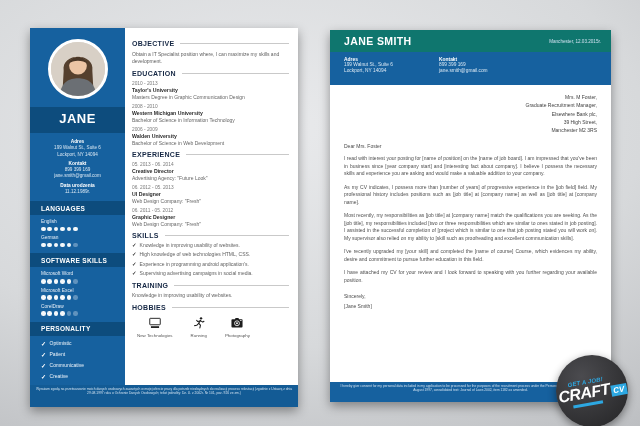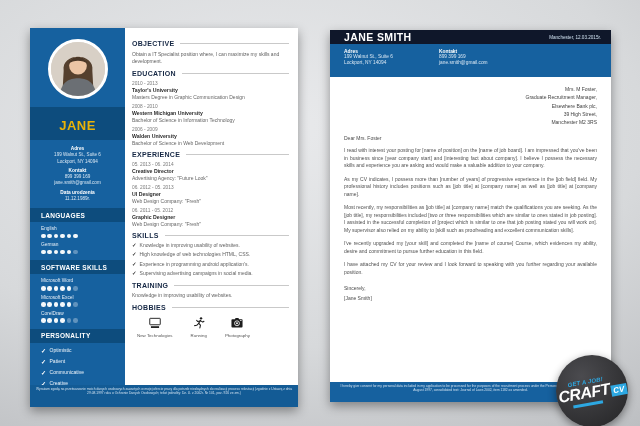--- a/index.html
+++ b/index.html
@@ -7,21 +7,21 @@
   body { font-family:"Liberation Sans", sans-serif; }
   .stage { position:relative; width:640px; height:426px; overflow:hidden;
     background: radial-gradient(ellipse 130% 115% at 42% 30%, #e9eaec 0%, #d7d9db 45%, #c0c2c5 72%, #a4a6a9 100%); }
   .page { position:absolute; background:#fff; box-shadow: 0 4px 10px rgba(0,0,0,.38); overflow:hidden; }
 
   
   .cv-page { left:30px; top:28px; width:268px; height:379px; display:flex; }
   .sidebar { width:95px; flex-shrink:0; background:#16619f; display:flex; flex-direction:column; align-items:center; }
   .photo { width:60px; height:60px; border-radius:50%; border:3px solid #fff; margin-top:11px; overflow:hidden; background:#d8d0c6; flex-shrink:0; }
   .photo svg { display:block; }
-  .name-band { width:100%; background:#0d4c7d; margin-top:8px; padding:12px 0 6px; text-align:center; color:#eab308; font-weight:bold; font-size:13px; line-height:1.15; letter-spacing:.5px; }
+  .name-band { width:100%; background:#0d4c7d; margin-top:8px; padding:5px 0 6px; text-align:center; color:#ffffff; font-weight:bold; font-size:13px; line-height:1.15; letter-spacing:.5px; }
   .contact { width:100%; text-align:center; color:#d9e7f3; font-size:4.6px; line-height:1.35; margin-top:3px; }
   .cgroup { margin-top:3px; }
   .clabel { color:#fff; font-weight:bold; font-size:4.8px; }
   .side-band { width:100%; background:#0d4c7d; color:#fff; font-weight:bold; font-size:6.5px; letter-spacing:.3px; padding:3.5px 0 3.5px 11px; text-align:left; margin-top:6px; }
   .side-item { width:100%; padding-left:11px; text-align:left; margin-top:4px; }
   .sname { font-size:4.8px; color:#e6eef7; }
   .dots { display:flex; gap:1.8px; margin-top:2.5px; }
   .dot { width:4.6px; height:4.6px; border-radius:50%; background:rgba(255,255,255,.32); }
   .dot.filled { background:#f4f8fb; }
   .pitem { width:100%; padding-left:11px; display:flex; align-items:center; gap:3.5px; margin-top:4px; }
@@ -43,21 +43,21 @@
   .hobby-row { display:flex; gap:18px; margin-top:5px; padding-left:5px; }
   .hobby { display:flex; flex-direction:column; align-items:center; gap:3px; }
   .hobby svg { width:14px; height:14px; }
   .hlabel { font-size:4.4px; color:#555; }
 
   .cv-footer { position:absolute; left:0; bottom:0; width:100%; height:22px; background:#135b95; overflow:hidden; }
   .tiny-wrap { transform:scale(.55); transform-origin:0 0; width:181.8%; padding:3px 10px 0; font-size:6px; line-height:1.35; text-align:center; color:#cfe0ef; }
 
   
   .letter-page { left:330px; top:30px; width:281px; height:372px; }
-  .lheader-top { height:14px; background:#0f172a; display:flex; align-items:center; justify-content:space-between; padding:0 10px 0 14px; }
+  .lheader-top { height:22px; background:#0f766e; display:flex; align-items:center; justify-content:space-between; padding:0 10px 0 14px; }
   .lname { color:#fff; font-weight:bold; font-size:10.5px; letter-spacing:.4px; }
   .ldate { color:#cfe0ef; font-size:4.6px; }
   .lheader-bottom { height:33px; background:#16619f; display:flex; padding:4.5px 14px 0; }
   .lcol1 { width:95px; }
   .llabel { color:#fff; font-weight:bold; font-size:4.9px; }
   .lval { color:#d9e7f3; font-size:4.8px; line-height:1.45; }
   .lbody { padding:8px 14px 0; }
   .recipient { text-align:right; font-size:5px; color:#3f3f3f; line-height:1.65; }
   .salutation { margin-top:9px; font-size:5px; color:#4a4a4a; }
   .para { margin-top:6px; font-size:5px; color:#4f4f4f; line-height:1.5; text-align:justify; }

